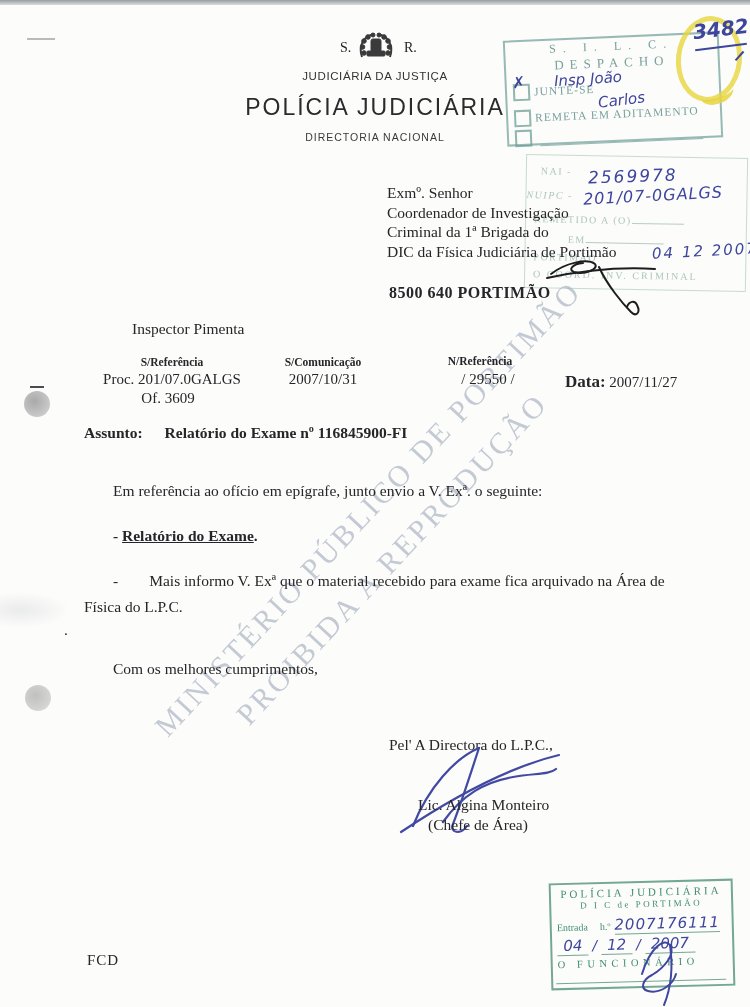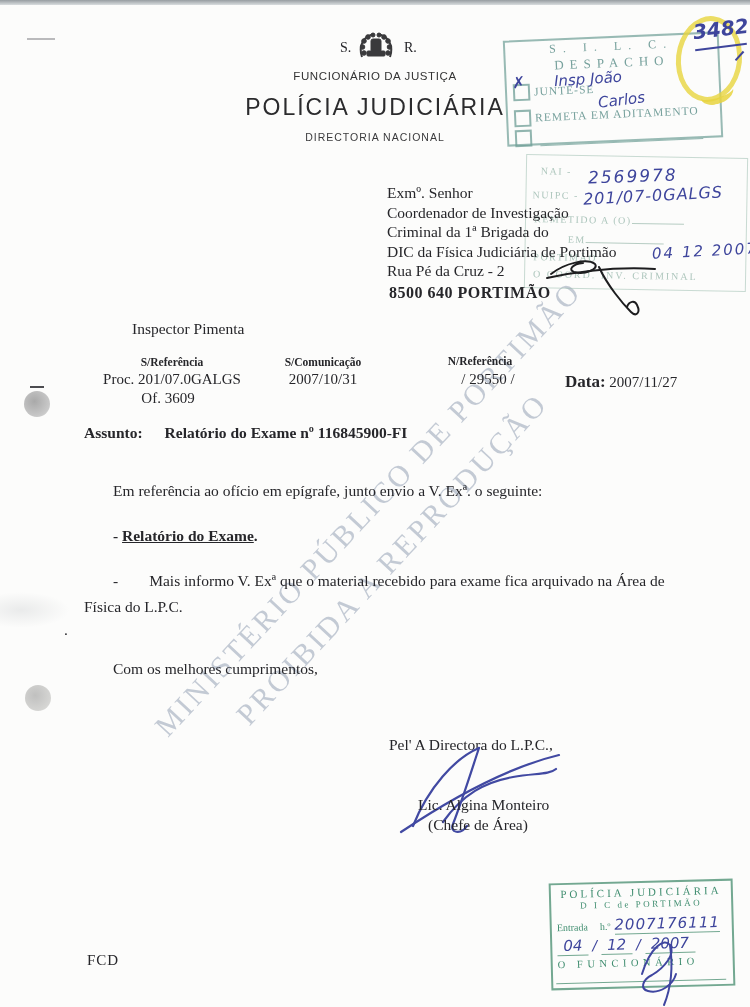--- a/index.html
+++ b/index.html
@@ -66,21 +66,21 @@
           <circle cx="35.5" cy="17" r="2.3"></circle>
           <circle cx="34" cy="11" r="2.3"></circle>
         <circle cx="30" cy="7" r="2.3"></circle>
           <circle cx="25" cy="5" r="2"></circle>
         <rect x="17" y="9" width="10" height="13" rx="2"></rect>
         <rect x="13" y="21" width="18" height="5" rx="1"></rect>
       </g>
     </svg>
   </div>
   <div class="abs serif" style="left:404px;top:40px;font-size:14px;">R.</div>
-  <div class="abs sans center" style="left:375px;top:70px;font-size:11.5px;letter-spacing:0.6px;color:#333;">FUNCIONÁRIO DA JUSTIÇA</div>
+  <div class="abs sans center" style="left:375px;top:70px;font-size:11.5px;letter-spacing:0.6px;color:#333;">JUDICIÁRIA DA JUSTIÇA</div>
   <div class="abs sans center" style="left:375px;top:94px;font-size:23px;letter-spacing:2px;color:#2b2b2d;">POLÍCIA JUDICIÁRIA</div>
   <div class="abs sans center" style="left:375px;top:131px;font-size:10.5px;letter-spacing:1px;color:#3a3a3c;">DIRECTORIA NACIONAL</div>
 
   <div class="abs despacho-box" style="left:505px;top:36px;width:212px;height:102px;">
     <div class="abs stamp-teal" style="left:0;top:1px;width:100%;text-align:center;font-size:12px;letter-spacing:7px;">S. I. L. C.</div>
     <div class="abs stamp-teal" style="left:0;top:17px;width:100%;text-align:center;font-size:13px;letter-spacing:6px;">DESPACHO</div>
     <div class="abs" style="left:6px;top:40px;">
       <span class="chk"></span>
       <span class="stamp-teal" style="font-size:11.5px;letter-spacing:1px;">JUNTE-SE</span>
     </div>
@@ -99,21 +99,21 @@
   <div class="abs ink" style="left:598px;top:91px;font-size:15px;transform:rotate(-7deg);">Carlos</div>
 
   <div class="abs yellow-ring" style="left:676px;top:16px;width:56px;height:76px;"></div>
   <div class="abs yellow-hook" style="left:700px;top:82px;width:34px;height:16px;"></div>
   <div class="abs ink" style="left:693px;top:17px;font-size:20px;font-weight:bold;transform:rotate(-7deg);">3482</div>
   <div class="abs" style="left:695px;top:46px;width:52px;height:2px;background:#3e459c;transform:rotate(-7deg);"></div>
   <div class="abs" style="left:737px;top:54px;width:12px;height:12px;border-left:2px solid #3e459c;transform:rotate(42deg);"></div>
 
   <div class="abs coord-box" style="left:525px;top:156px;width:220px;height:132px;">
     <div class="abs coord-label" style="left:14px;top:10px;">NAI -</div>
-    <div class="abs coord-label" style="left:6px;top:34px;">NUIPC -</div>
+    <div class="abs coord-label" style="left:0;top:34px;font-style:italic;">NUIPC -</div>
     <div class="abs coord-label" style="left:8px;top:57px;">
       <span>REMETIDO A (O)</span><span class="coord-line" style="width:52px;"></span>
     </div>
     <div class="abs coord-label" style="left:42px;top:77px;">
       <span>EM</span><span class="coord-line" style="width:78px;"></span>
     </div>
     <div class="abs coord-label" style="left:8px;top:96px;">PORTIMÃO</div>
     <div class="abs coord-label" style="left:8px;top:113px;letter-spacing:2px;">O COORD. INV. CRIMINAL</div>
   </div>
   <div class="abs ink" style="left:588px;top:166px;font-size:17px;letter-spacing:2px;transform:rotate(-2deg);">2569978</div>
@@ -128,21 +128,20 @@
         <path d="M56,11 C64,29 80,48 88,56 C93,61 98,57 94,49 C92,44 86,45 84,51"></path>
       </g>
     </svg>
   </div>
 
   <div class="abs serif" style="left:387px;top:183px;font-size:15.5px;line-height:19.5px;">
     <div>Exmº. Senhor</div>
     <div>Coordenador de Investigação</div>
     <div>Criminal da 1ª Brigada do</div>
     <div>DIC da Física Judiciária de Portimão</div>
-    <div>Rua Pé da Cruz - 2</div>
   </div>
   <div class="abs serif bold" style="left:389px;top:284px;font-size:16px;letter-spacing:0.5px;">8500 640 PORTIMÃO</div>
 
   <div class="abs serif" style="left:84px;top:320px;font-size:15.5px;margin-left:48px;">Inspector Pimenta</div>
 
   <div class="abs serif bold center" style="left:172px;top:356px;font-size:11.5px;">S/Referência</div>
   <div class="abs serif bold center" style="left:323px;top:356px;font-size:11.5px;">S/Comunicação</div>
   <div class="abs serif bold center" style="left:480px;top:355px;font-size:11.5px;">N/Referência</div>
   <div class="abs serif center" style="left:172px;top:371px;font-size:15px;">Proc. 201/07.0GALGS</div>
   <div class="abs serif center" style="left:323px;top:371px;font-size:15px;">2007/10/31</div>

